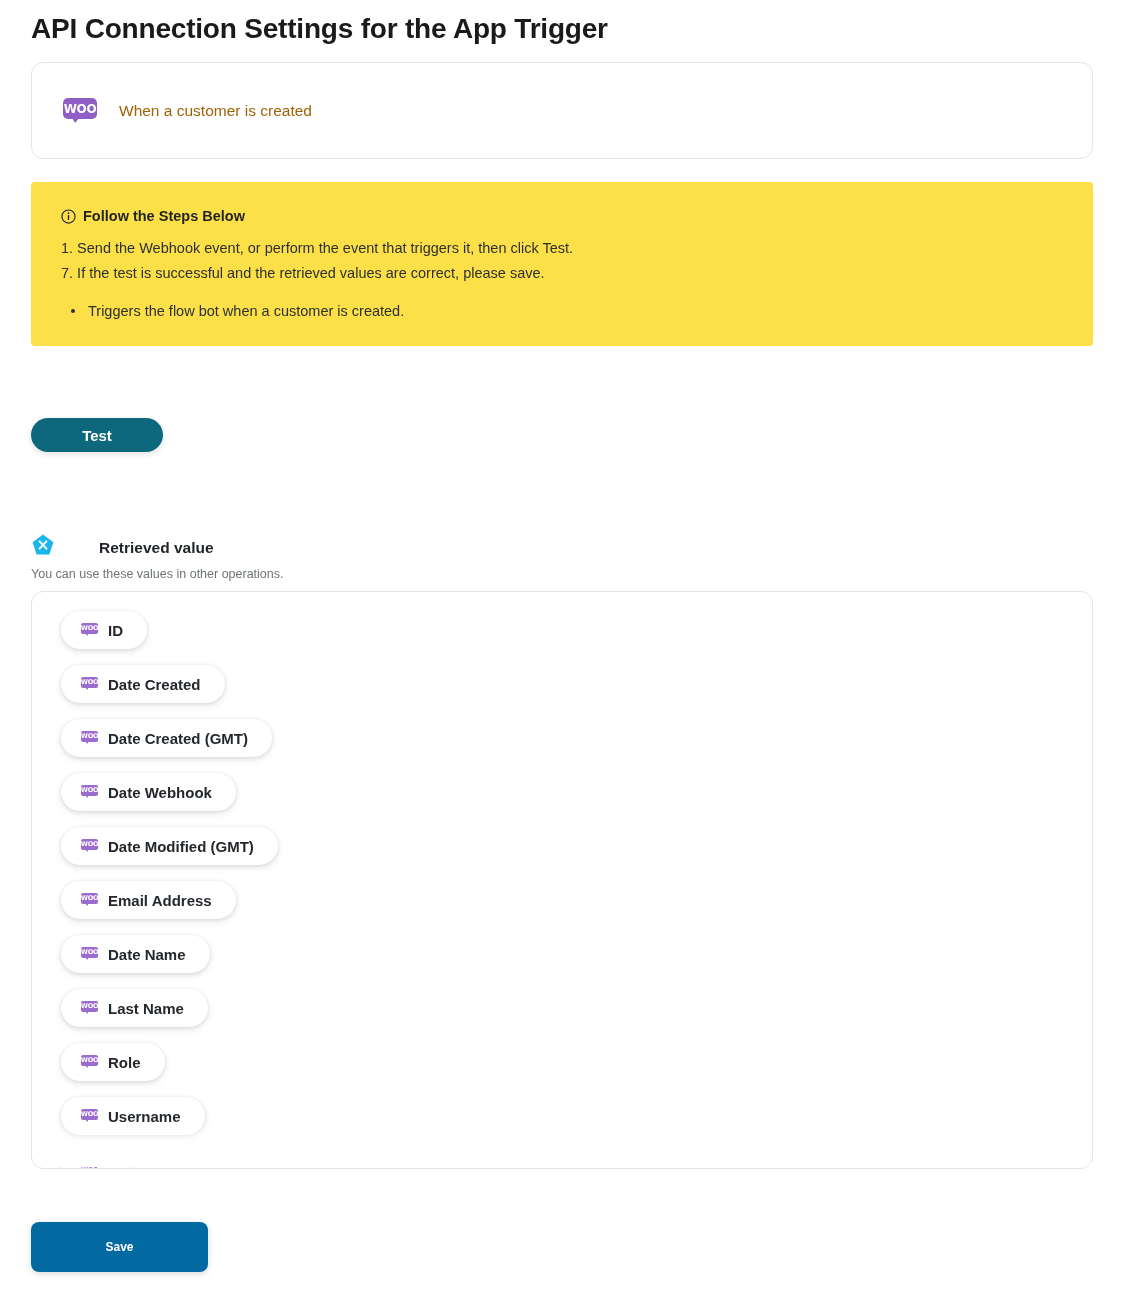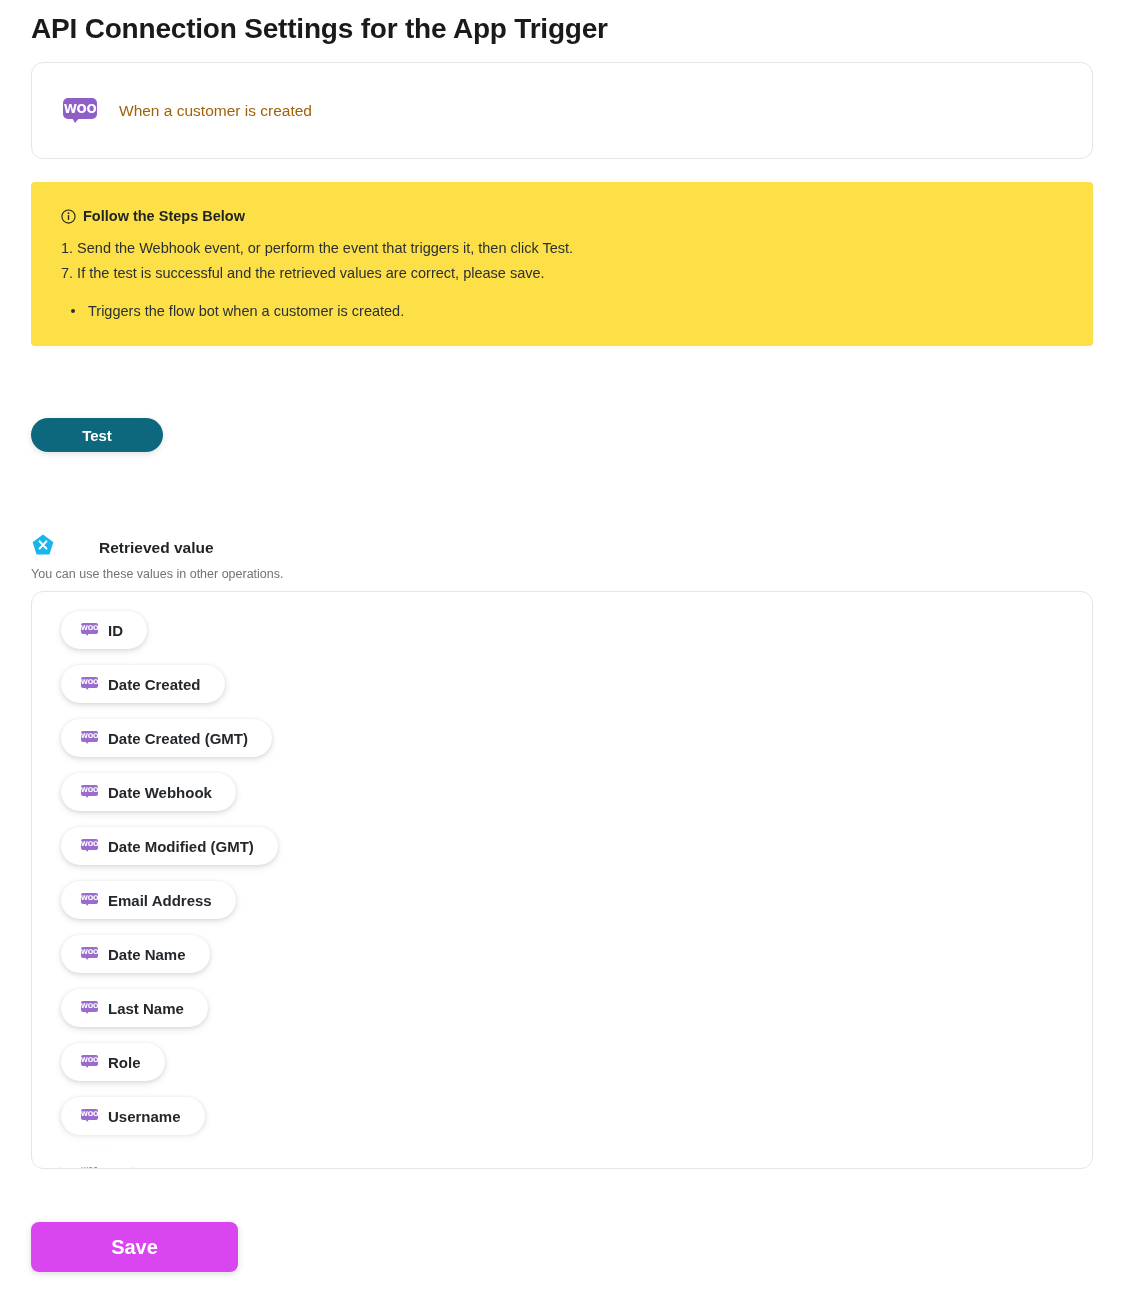--- a/index.html
+++ b/index.html
@@ -160,27 +160,27 @@
     font-weight: 700;
     font-family: "Liberation Sans", sans-serif;
     cursor: pointer;
     box-shadow: 0 2px 6px rgba(0,0,0,0.12);
   }
 
   .btn-save {
     position: absolute;
     left: 31px;
     top: 1222px;
-    width: 207px;
+    width: 177px;
     height: 50px;
     border: none;
     border-radius: 8px;
-    background: #d946ef;
+    background: #0369a1;
     color: #ffffff;
-    font-size: 20px;
+    font-size: 12px;
     font-weight: 700;
     font-family: "Liberation Sans", sans-serif;
     cursor: pointer;
     box-shadow: 0 2px 7px rgba(0,0,0,0.14);
   }
 
   
   .retrieved-head {
     position: absolute;
     left: 31px;

